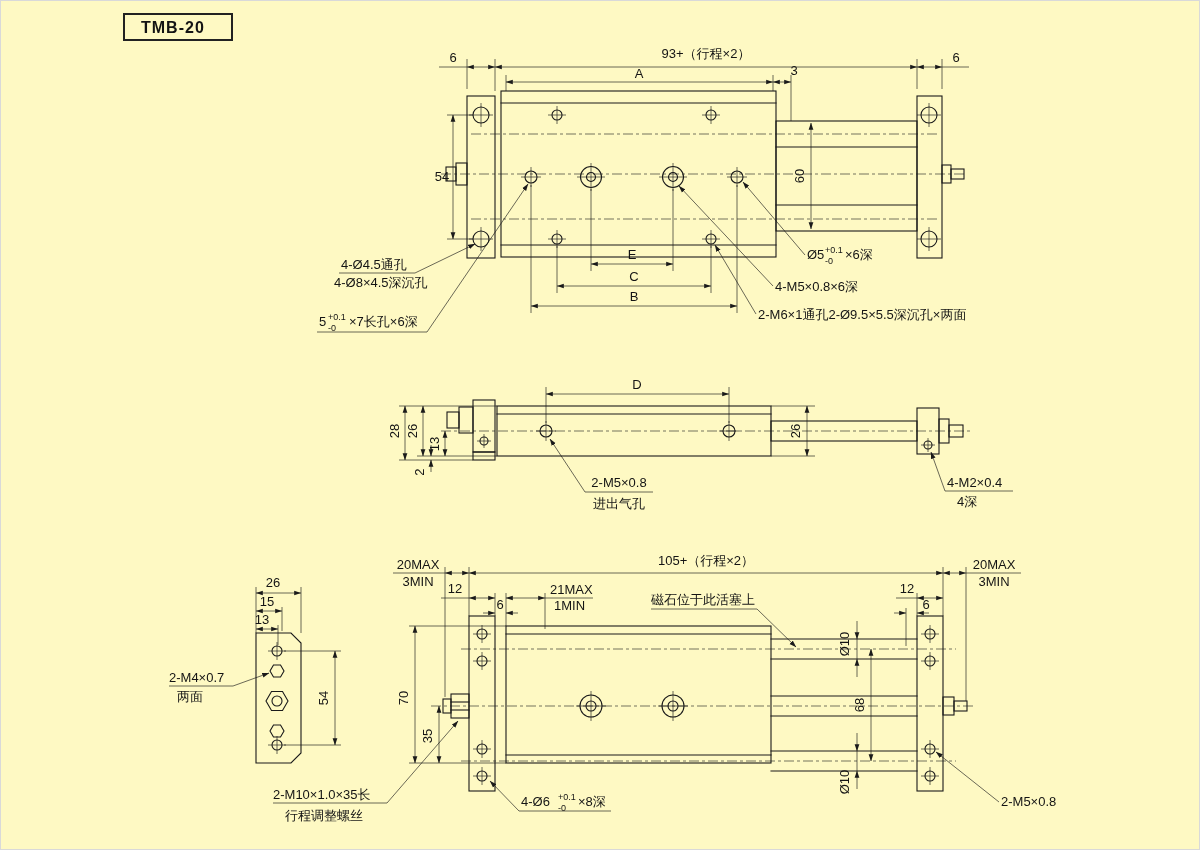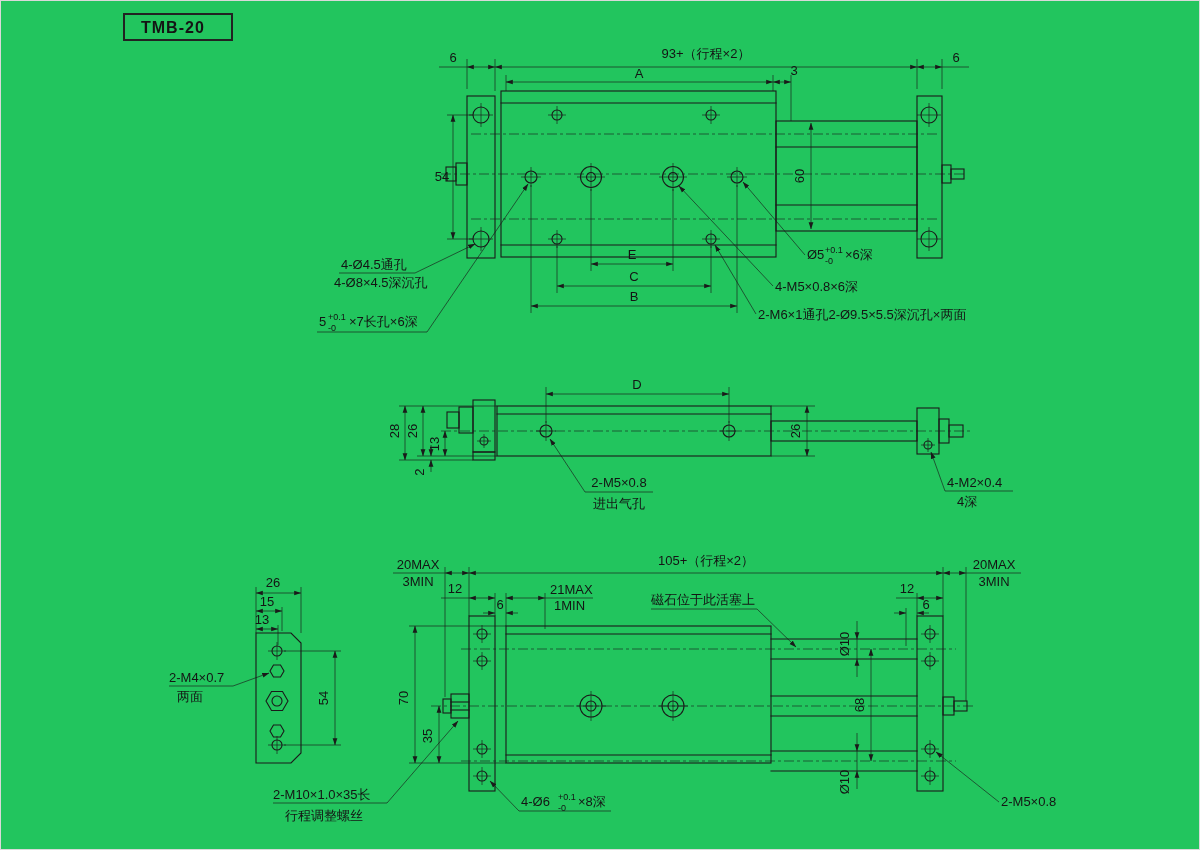--- a/index.html
+++ b/index.html
@@ -1,16 +1,16 @@
 <!DOCTYPE html>
 <html><head>
 <meta charset="utf-8">
 <style>
   html,body{margin:0;padding:0;background:#fff;}
-  .page{width:1200px;height:850px;position:relative;background:#22c55e;border:1px solid #d9d9d9;box-sizing:border-box;}
+  .page{width:1200px;height:850px;position:relative;background:#fef9c3;border:1px solid #d9d9d9;box-sizing:border-box;}
   svg{display:block;}
   svg text{font-family:"Liberation Sans","DejaVu Sans",sans-serif;font-size:13px;fill:#141414;}
   .sm{font-size:9px;}
   .ttl{font-size:16px;font-weight:bold;letter-spacing:1px;}
   .ln{stroke:#1a1a1a;stroke-width:1.1;fill:none;stroke-linecap:square;}
   .th{stroke:#1a1a1a;stroke-width:0.65;fill:none;}
   .cl{stroke:#1a1a1a;stroke-width:0.6;fill:none;stroke-dasharray:10 3 3 3;}
   .dim{marker-start:url(#ar);marker-end:url(#ar);}
   .le{marker-end:url(#ar);}
 </style>

